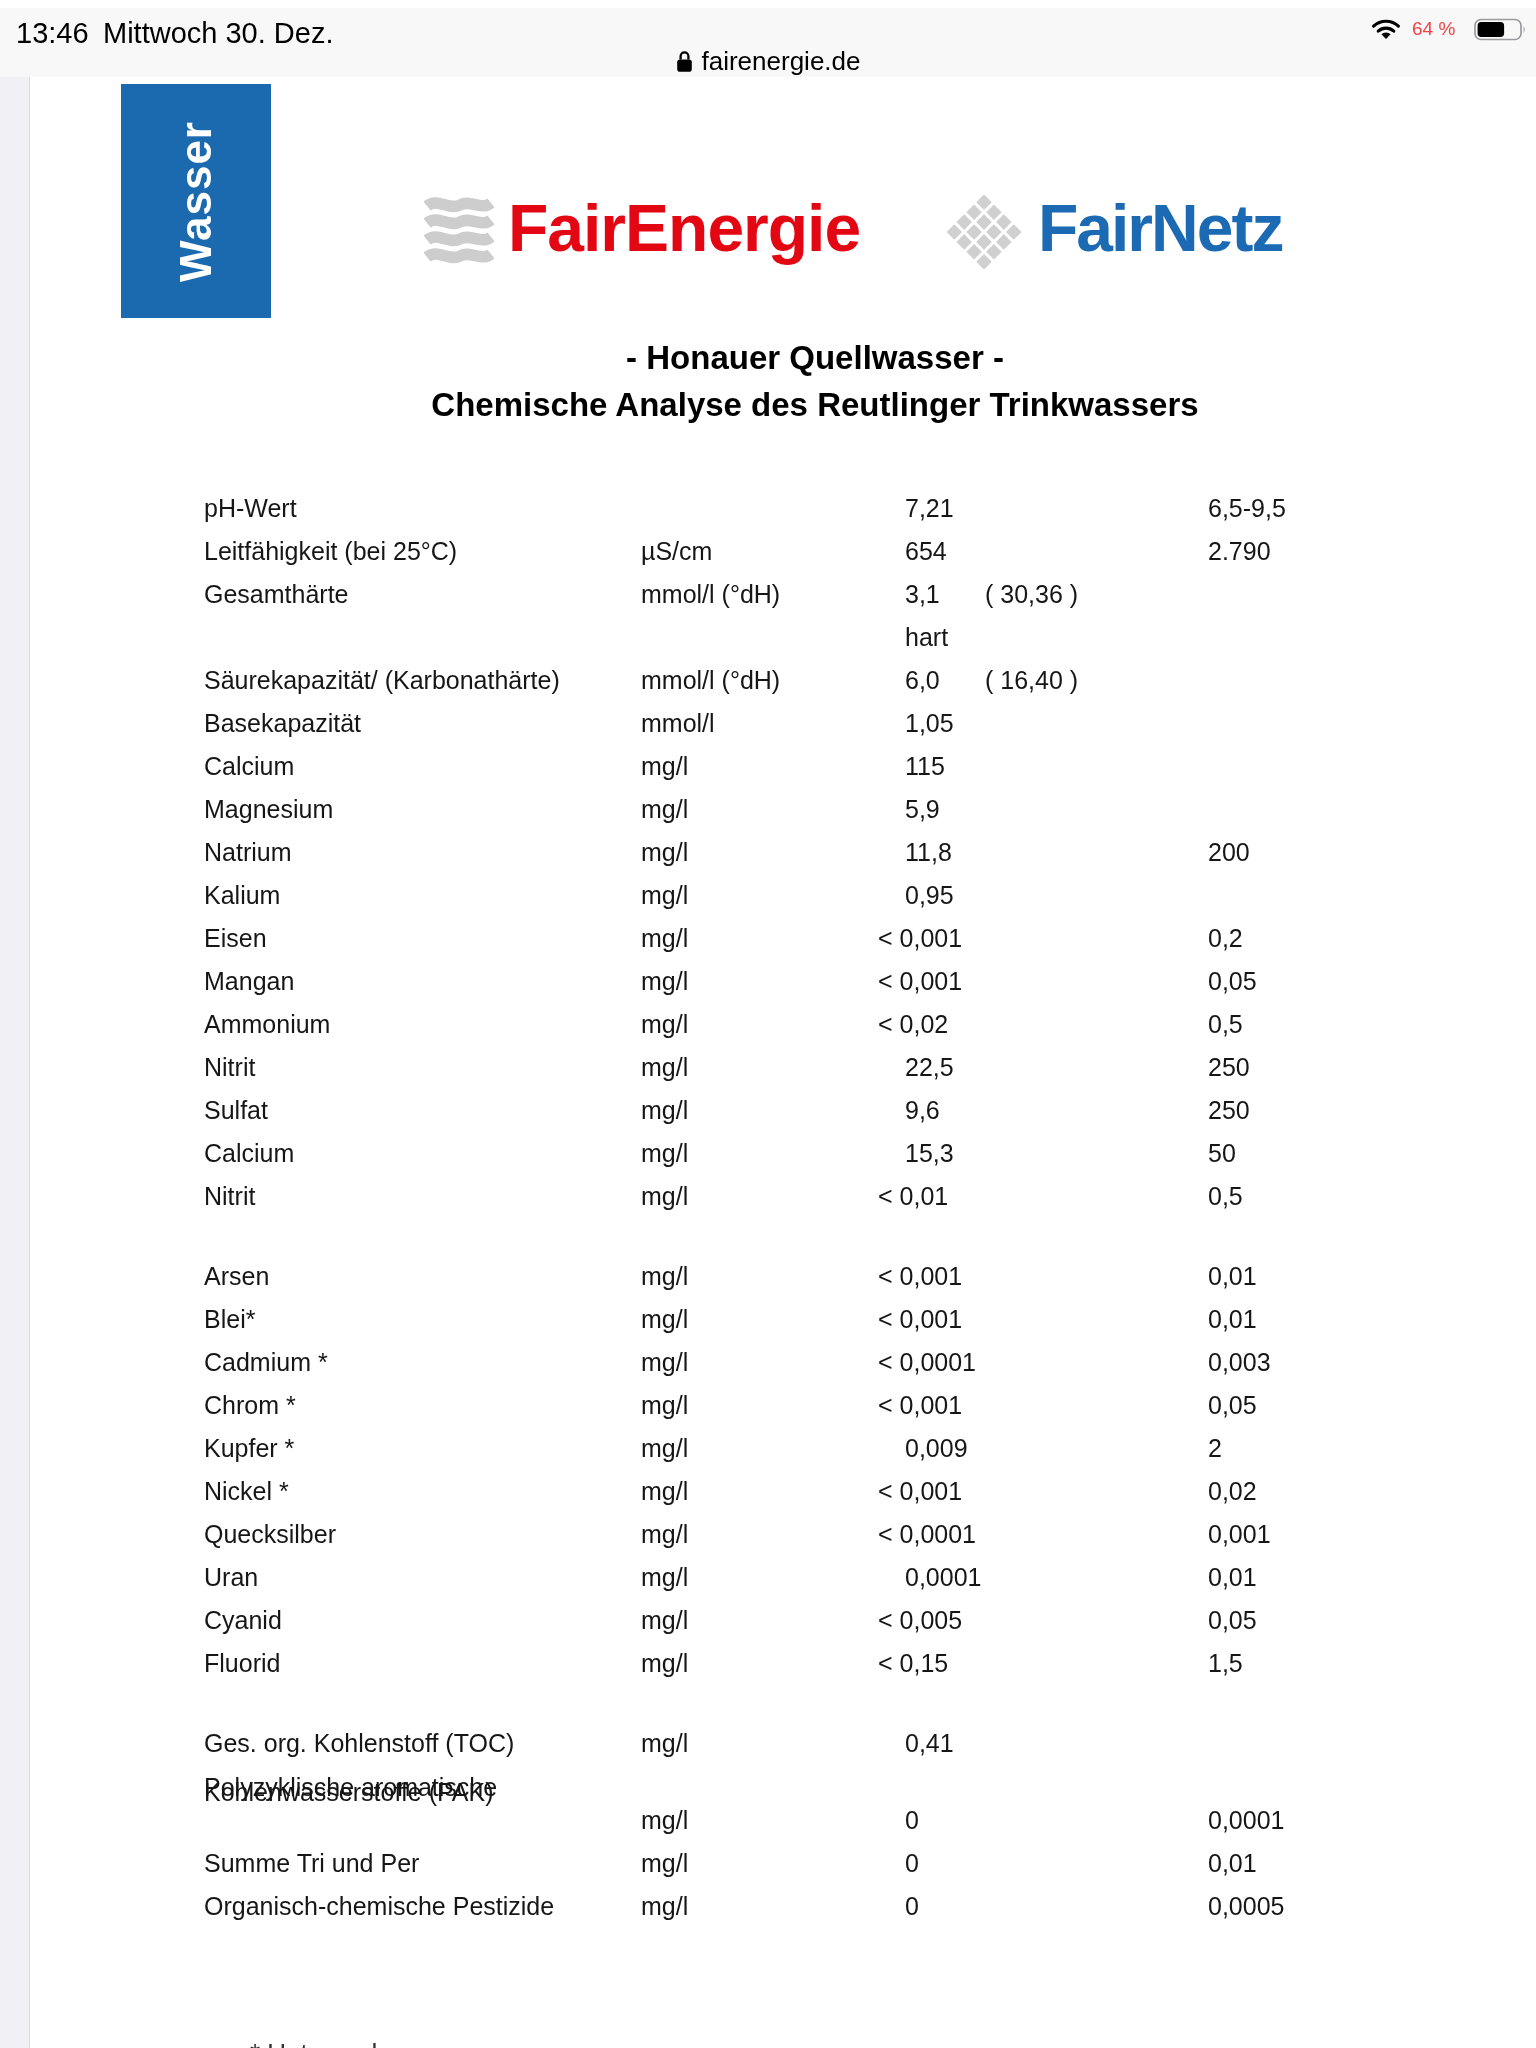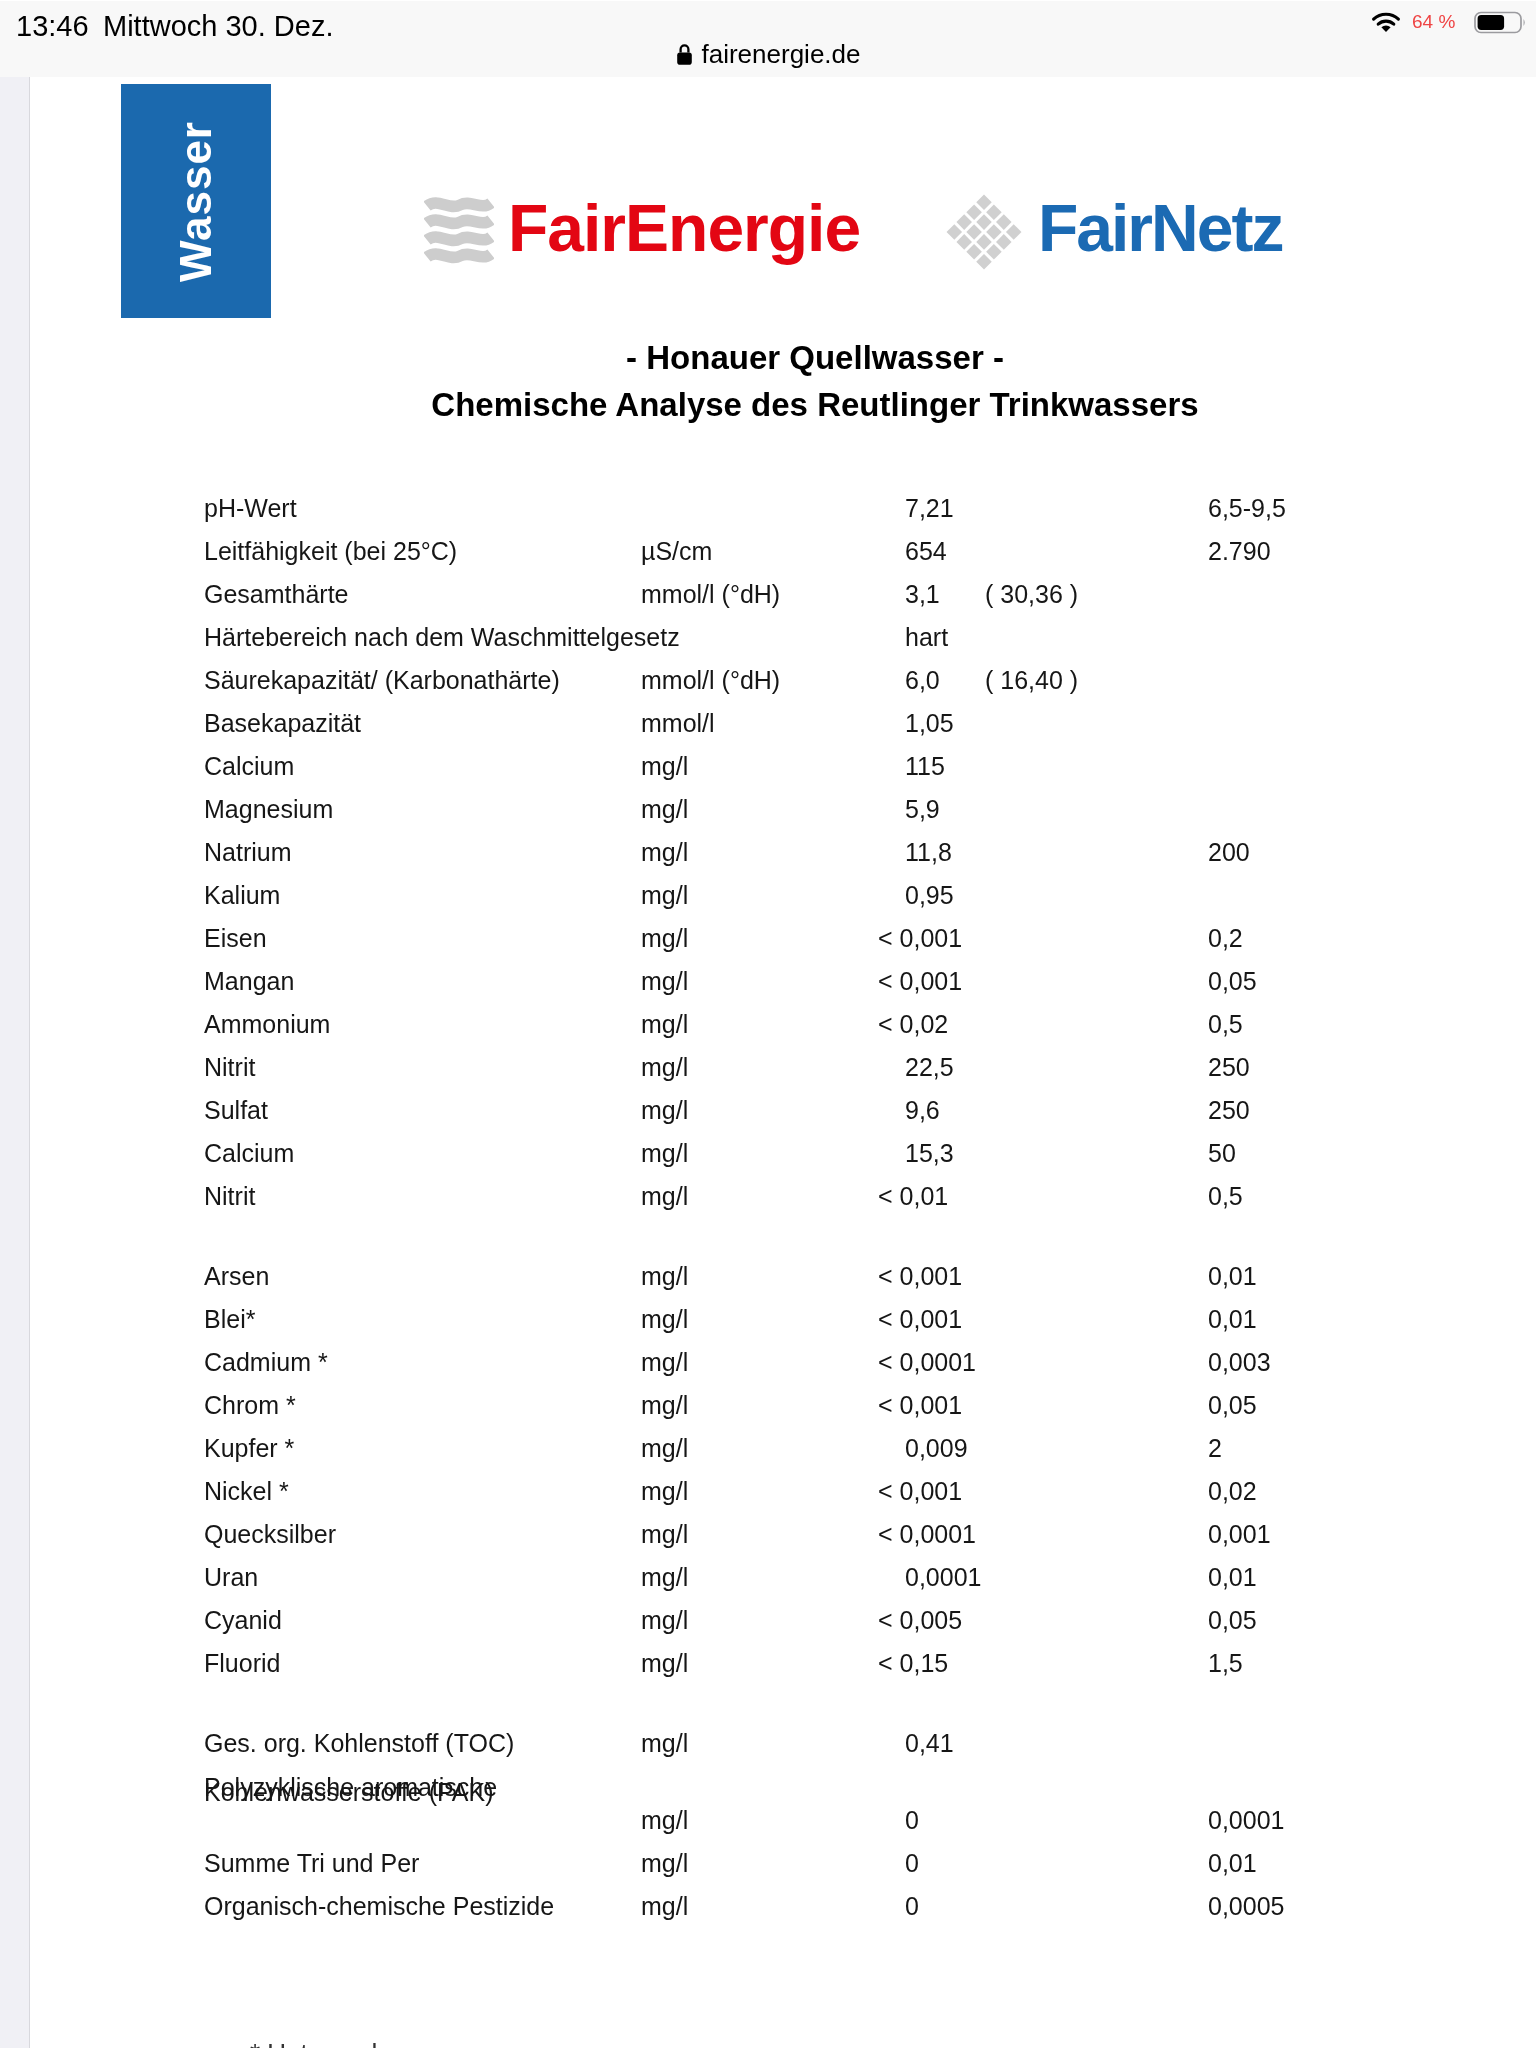--- a/index.html
+++ b/index.html
@@ -4,21 +4,21 @@
 <style>
   html,body{margin:0;padding:0;}
   body{
     width:1536px;height:2048px;position:relative;overflow:hidden;
     background:#ffffff;color:#111;
     font-family:"Liberation Sans", sans-serif;
     -webkit-font-smoothing:antialiased;
   }
   
   .chrome{
-    position:absolute;left:0;top:1px;width:1536px;height:77px;
+    position:absolute;left:0;top:8px;width:1536px;height:77px;
     background:#f8f8f8;border-bottom:1px solid #bfbfc3;box-sizing:border-box;
   }
   .sb-time{position:absolute;left:16px;top:9px;font-size:29px;color:#000;}
   .sb-date{position:absolute;left:103px;top:9px;font-size:29px;color:#000;}
   .sb-wifi{position:absolute;left:1370px;top:9px;}
   .sb-batt-label{position:absolute;left:1412px;top:10px;font-size:19px;color:#ef4444;}
   .sb-batt{position:absolute;left:1474px;top:10px;}
   .url-bar{
     position:absolute;left:0;top:36px;width:1536px;height:40px;
     text-align:center;font-size:26px;color:#000;line-height:34px;
@@ -174,21 +174,20 @@
     <span class="c-limit">2.790</span>
   </div>
       <div class="trow">
     <span class="c-param">Gesamthärte</span>
     <span class="c-unit">mmol/l (°dH)</span>
     <span class="c-value plain">3,1</span>
     <span class="c-value2">( 30,36 )</span>
     <span class="c-limit"></span>
   </div>
       <div class="trow">
-    <span class="c-param">Härtebereich nach dem Waschmittelgesetz</span>
     <span class="c-unit"></span>
     <span class="c-value plain">hart</span>
     <span class="c-value2"></span>
     <span class="c-limit"></span>
   </div>
       <div class="trow">
     <span class="c-param">Säurekapazität/ (Karbonathärte)</span>
     <span class="c-unit">mmol/l (°dH)</span>
     <span class="c-value plain">6,0</span>
     <span class="c-value2">( 16,40 )</span>

